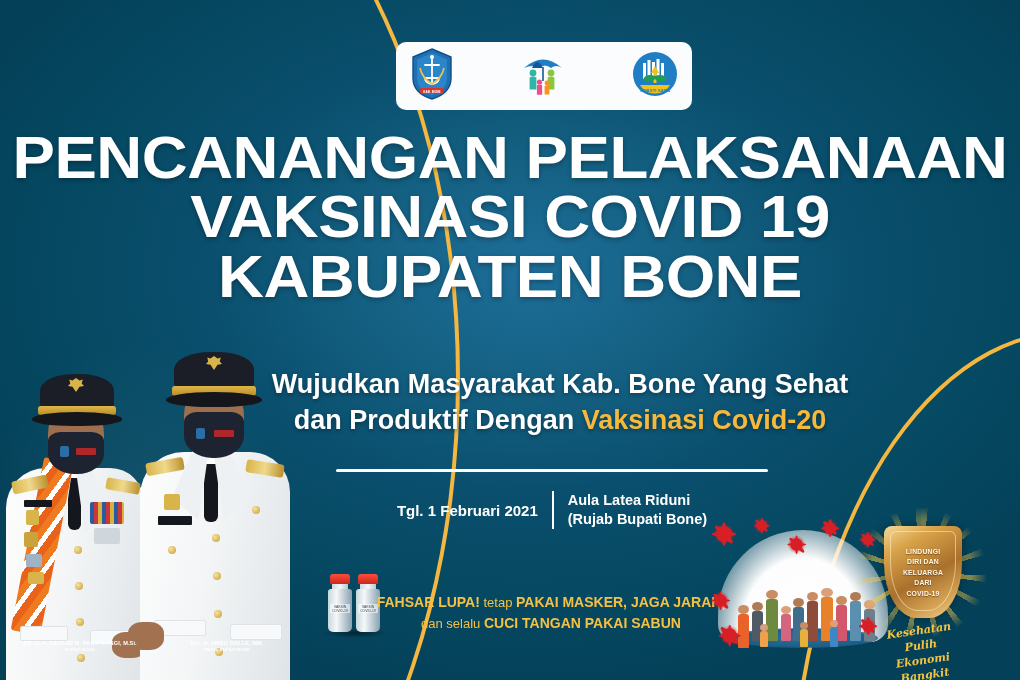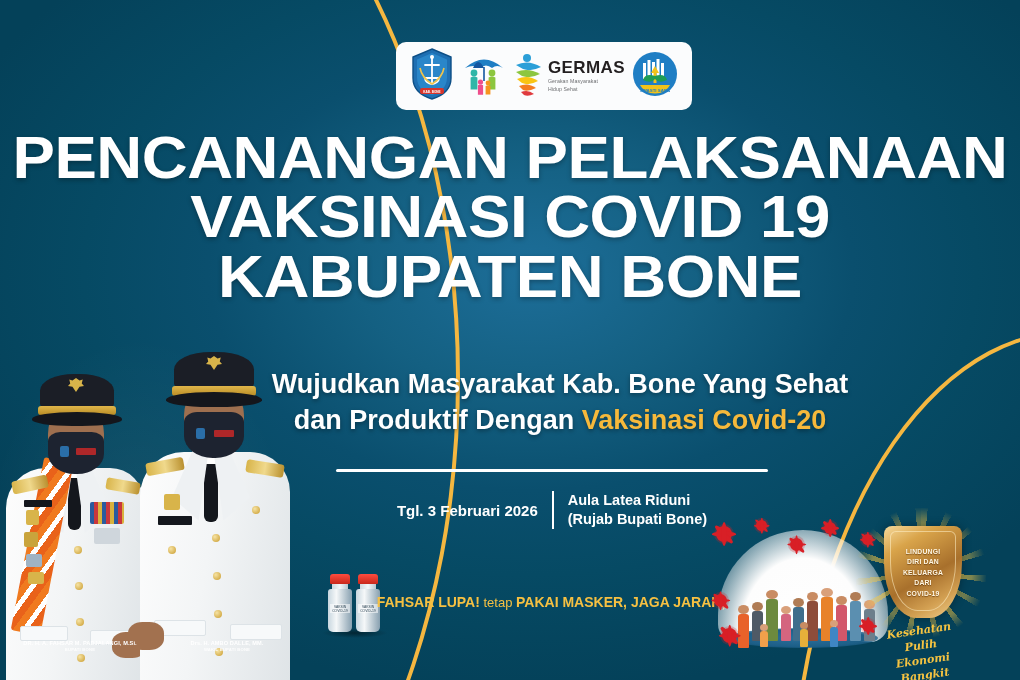--- a/index.html
+++ b/index.html
@@ -231,37 +231,20 @@
         <path d="M9.6 28.4 q3.4-2 6.8 0 v12 h-6.8 z" fill="#2fb6a8"></path>
         <circle cx="31" cy="24" r="3.4" fill="#8cc63f"></circle>
         <path d="M27.6 28.4 q3.4-2 6.8 0 v12 h-6.8 z" fill="#8cc63f"></path>
         <circle cx="19.5" cy="33" r="2.6" fill="#ef4e8c"></circle>
         <path d="M16.9 36.3 q2.6-1.6 5.2 0 v9.4 h-5.2 z" fill="#ef4e8c"></path>
         <circle cx="27" cy="34" r="2.4" fill="#f7941e"></circle>
         <path d="M24.6 37 q2.4-1.5 4.8 0 v8.6 h-4.8 z" fill="#f7941e"></path>
       </svg>
     </div>
 
-    <div class="logo logo-germas-wrap">
-      <svg width="30" height="46" viewBox="0 0 30 46">
-        <circle cx="13" cy="5" r="4" fill="#2b9fd8"></circle>
-        <path d="M2 12 q12-6 25 2 q-10 5-18 2 z" fill="#2b9fd8"></path>
-        <path d="M2 19 q12-5 24 2 q-10 5-18 2 z" fill="#8cc63f"></path>
-        <path d="M3 26 q11-5 21 2 q-9 5-16 2 z" fill="#f9c413"></path>
-        <path d="M5 33 q9-4 17 2 q-8 4-13 2 z" fill="#f47b20"></path>
-        <path d="M7 39 q7-3 13 2 q-6 3-10 1 z" fill="#e03a3e"></path>
-      </svg>
-      <div class="germas-txt">
-        <div class="germas-title">GERMAS</div>
-        <div class="germas-sub">
-          <div>Gerakan Masyarakat</div>
-          <div>Hidup Sehat</div>
-        </div>
-      </div>
-    </div>
 
     <div class="logo">
       <svg class="logo-swasti" viewBox="0 0 46 46">
         <circle cx="23" cy="23" r="22" fill="#1f7ec4"></circle>
         <g fill="#ffffff">
           <rect x="11" y="12" width="3" height="16"></rect>
             <rect x="15.5" y="9" width="3" height="19"></rect>
           <rect x="20" y="11" width="3" height="17"></rect>
             <rect x="24.5" y="8" width="3" height="20"></rect>
           <rect x="29" y="12" width="3" height="16"></rect>
@@ -284,21 +267,21 @@
 
   <div class="subtitle">
     <span class="ln">Wujudkan Masyarakat Kab. Bone Yang Sehat</span>
     <span class="ln">
       <span>dan Produktif Dengan </span><span class="hl-gold">Vaksinasi Covid-20</span>
     </span>
   </div>
 
   <div class="divider"></div>
   <div class="datebar">
-    <div class="date-txt">Tgl. 3 Februari 2026</div>
+    <div class="date-txt">Tgl. 1 Februari 2021</div>
     <div class="vrule"></div>
     <div class="venue">
       <div>Aula Latea Riduni</div>
       <div>(Rujab Bupati Bone)</div>
     </div>
   </div>
 
   <div class="vials">
     <div class="vial-shadow"></div>
     <div class="vial" style="left:6px;">
@@ -310,20 +293,21 @@
     <div class="vial" style="left:34px;">
       <div class="body"></div>
         <div class="neck"></div>
         <div class="cap"></div>
       <div class="lbl">VAKSIN COVID-19</div>
     </div>
   </div>
 
   <div class="slogan">
     <span class="ln"><span>FAHSAR LUPA!</span><span class="sl-light"> tetap </span><span>PAKAI MASKER, JAGA JARAK,</span></span>
+    <span class="ln"><span class="sl-light">dan selalu </span><span>CUCI TANGAN PAKAI SABUN</span></span>
   </div>
 
   <div class="crowd">
     <div class="dome"></div>
     <div class="dome-floor"></div>
 
     <div class="person" style="left:26px; width:11px; height:46px;">
       <div class="p-head" style="height:9px; background:#a8apx;"></div>
       <div class="p-head" style="height:9px; background:#c98c63;"></div>
       <div class="p-body" style="height:34px; background:#e8622a;"></div>

